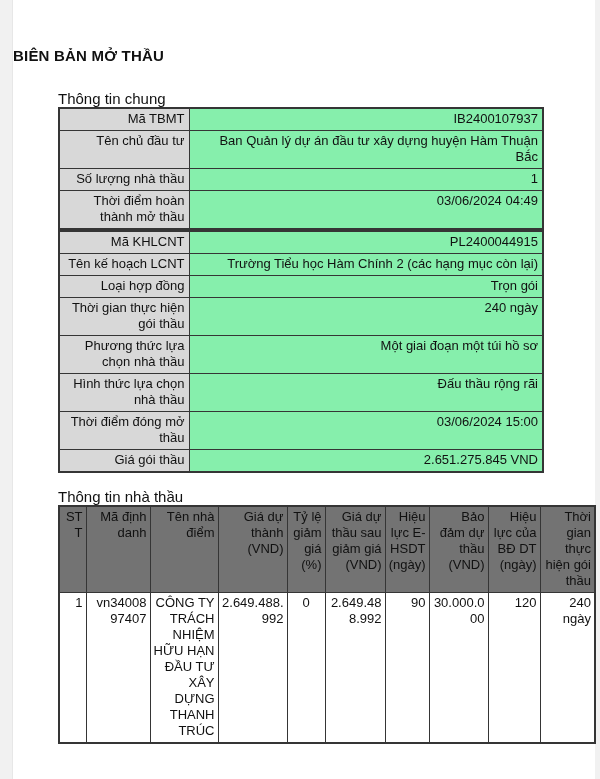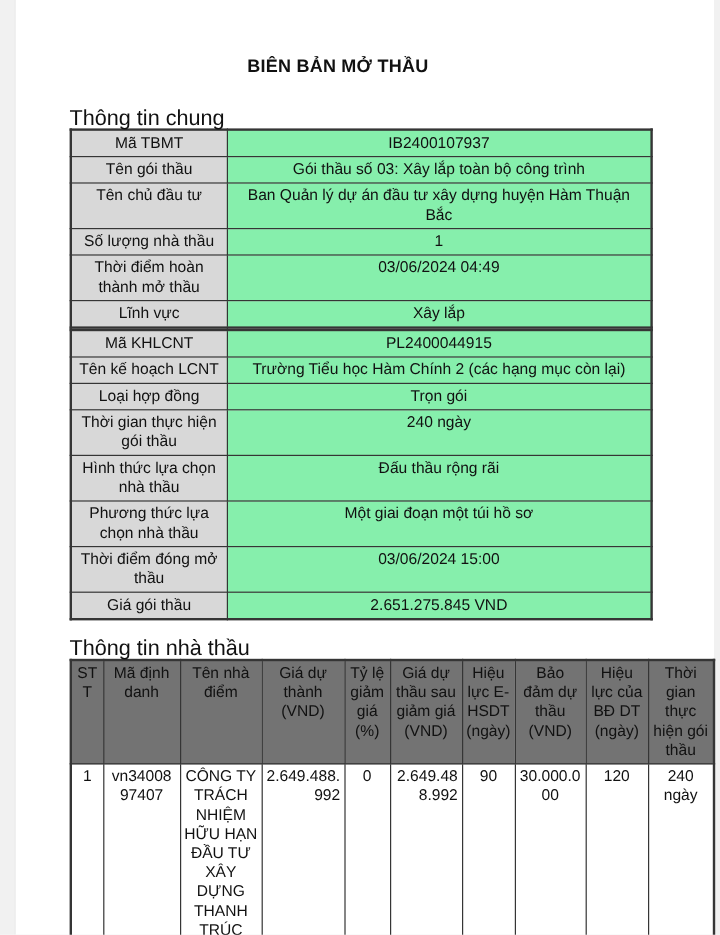--- a/index.html
+++ b/index.html
@@ -19,49 +19,49 @@
     border-left:1px solid #e7e7e7;
   }
   .content{
     padding-left:45px;
     padding-right:0;
   }
   .doc-title{
     margin:0;
     padding-top:48px;
     padding-right:45px;
-    text-align:center;
+    text-align:left;
     font-size:15px;
     font-weight:700;
     line-height:16px;
     letter-spacing:.2px;
   }
   .sec-heading{
-    font-size:18px;
+    font-size:15px;
     font-weight:400;
     line-height:15px;
     margin:0 0 1px 0;
   }
   .sec-heading.first{margin-top:27px;}
   .sec-heading.second{margin-top:11px;}
   .sec-heading.third{margin-top:16px;}
   table{
     border-collapse:collapse;
     table-layout:fixed;
     font-size:13px;
     line-height:16px;
   }
   table.info-table{width:486px;}
   table.contractors{width:536px;}
   table{border:2px solid #353535;}
   td,th{
     border:1px solid #353535;
     padding:2px 4px 3px 4px;
     vertical-align:top;
-    text-align:center;
+    text-align:right;
     font-weight:400;
     word-wrap:break-word;
   }
   .info-table td.lbl{
     background:#d8d8d8;
     width:130px;
   }
   .info-table td.val{background:#86efac;}
   .contractors th{
     background:#737373;
@@ -90,38 +90,30 @@
       <colgroup>
           <col style="width:130px">
           <col>
         </colgroup>
       <tbody>
           <tr>
             <td class="lbl">Mã TBMT</td>
             <td class="val">IB2400107937</td>
           </tr>
           <tr>
-            <td class="lbl">Tên gói thầu</td>
-            <td class="val">Gói thầu số 03: Xây lắp toàn bộ công trình</td>
-          </tr>
-          <tr>
             <td class="lbl">Tên chủ đầu tư</td>
             <td class="val">Ban Quản lý dự án đầu tư xây dựng huyện Hàm Thuận Bắc</td>
           </tr>
           <tr>
             <td class="lbl">Số lượng nhà thầu</td>
             <td class="val">1</td>
           </tr>
           <tr>
             <td class="lbl">Thời điểm hoàn thành mở thầu</td>
             <td class="val">03/06/2024 04:49</td>
-          </tr>
-          <tr>
-            <td class="lbl">Lĩnh vực</td>
-            <td class="val">Xây lắp</td>
           </tr>
         </tbody>
     </table>
 
     <table class="info-table">
       <colgroup>
           <col style="width:130px">
           <col>
         </colgroup>
       <tbody>
@@ -135,26 +127,26 @@
           </tr>
           <tr>
             <td class="lbl">Loại hợp đồng</td>
             <td class="val">Trọn gói</td>
           </tr>
           <tr>
             <td class="lbl">Thời gian thực hiện gói thầu</td>
             <td class="val">240 ngày</td>
           </tr>
           <tr>
+            <td class="lbl">Phương thức lựa chọn nhà thầu</td>
+            <td class="val">Một giai đoạn một túi hồ sơ</td>
+          </tr>
+          <tr>
             <td class="lbl">Hình thức lựa chọn nhà thầu</td>
             <td class="val">Đấu thầu rộng rãi</td>
-          </tr>
-          <tr>
-            <td class="lbl">Phương thức lựa chọn nhà thầu</td>
-            <td class="val">Một giai đoạn một túi hồ sơ</td>
           </tr>
           <tr>
             <td class="lbl">Thời điểm đóng mở thầu</td>
             <td class="val">03/06/2024 15:00</td>
           </tr>
           <tr>
             <td class="lbl">Giá gói thầu</td>
             <td class="val">2.651.275.845 VND</td>
           </tr>
         </tbody>

